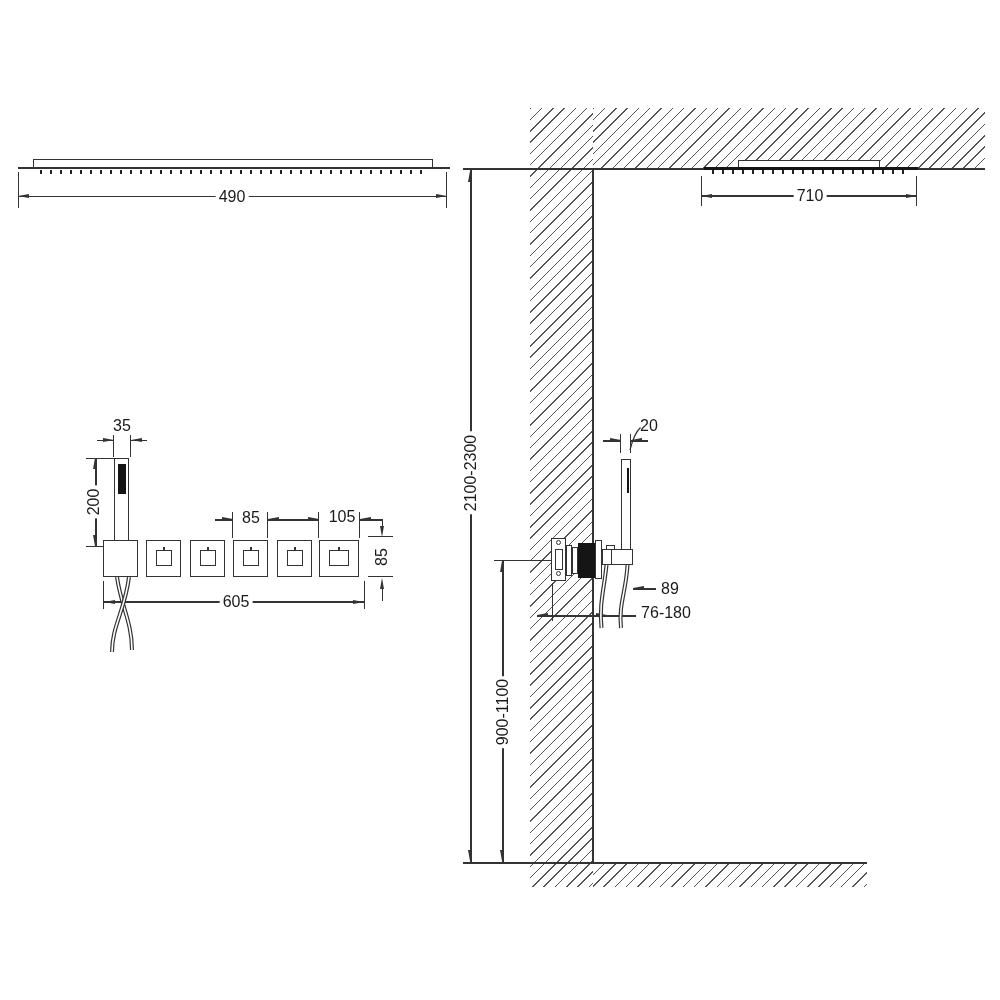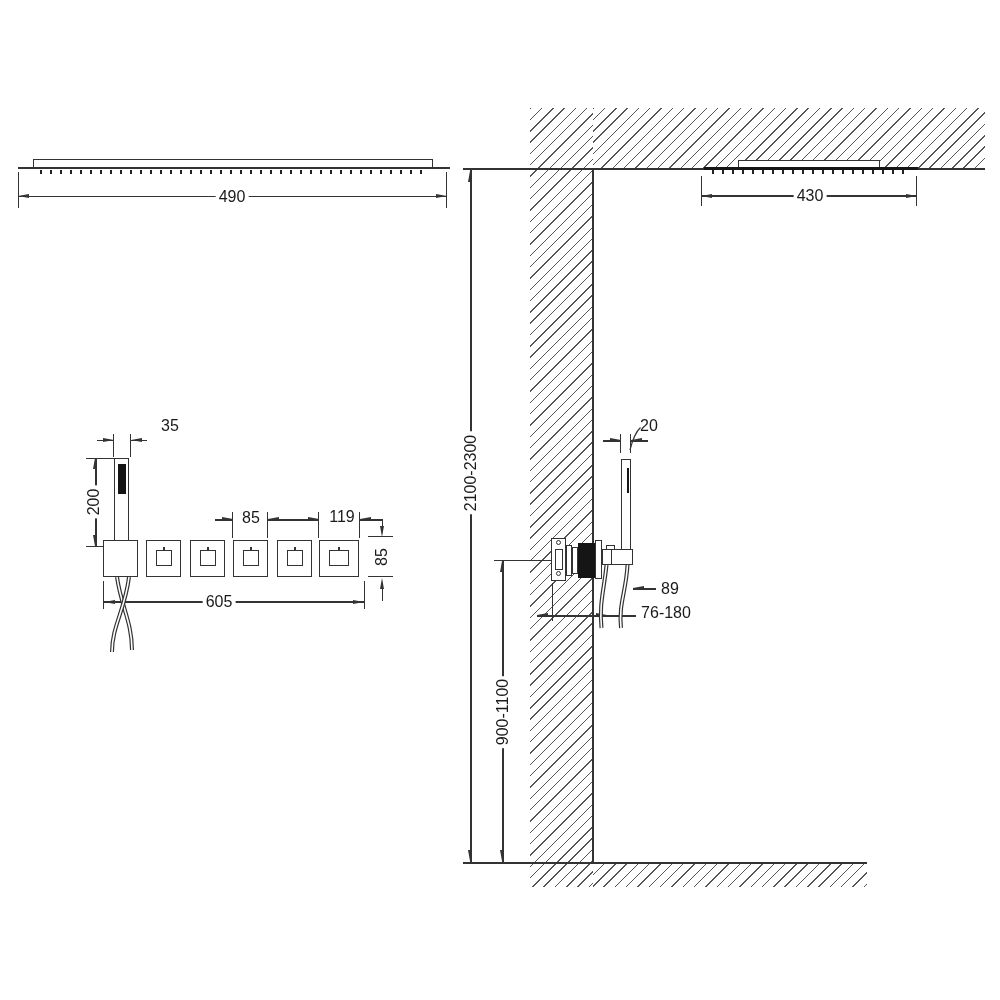--- a/index.html
+++ b/index.html
@@ -43,21 +43,21 @@
     <div class="fill" style="left:117.5px;top:464px;width:8px;height:30px;"></div>
     <div class="thin" style="left:115.5px;top:548px;width:12px;height:9px;"></div>
     <div class="thin" style="left:112px;top:557px;width:19px;height:13px;"></div>
 
     <div class="ln" style="left:113px;top:434px;width:1px;height:23px;"></div>
     <div class="ln" style="left:130px;top:434px;width:1px;height:23px;"></div>
     <div class="ln" style="left:97px;top:440.3px;width:16px;height:1.2px;"></div>
     <div class="ar ar-r" style="left:102.5px;top:438.4px;"></div>
     <div class="ln" style="left:131px;top:440.3px;width:16px;height:1.2px;"></div>
     <div class="ar ar-l" style="left:130.5px;top:438.4px;"></div>
-    <div class="dim" style="left:122px;top:426px;margin-left:48px;">35</div>
+    <div class="dim" style="left:122px;top:426px;">35</div>
 
     <div class="ln" style="left:86px;top:457.6px;width:28px;height:1px;"></div>
     <div class="ln" style="left:86px;top:545.6px;width:18px;height:1px;"></div>
     <div class="ln" style="left:95.4px;top:458px;width:1.3px;height:88px;"></div>
     <div class="ar ar-u" style="left:93.4px;top:458px;"></div>
     <div class="ar ar-d" style="left:93.4px;top:535px;"></div>
     <div class="dim rot" style="left:94px;top:502px;">200</div>
 
     <div class="bx" style="left:103px;top:540px;width:35px;height:37px;"></div>
     <div class="bx" style="left:146px;top:540px;width:35px;height:37px;"></div>
@@ -81,57 +81,57 @@
     <div class="ln" style="left:318.4px;top:512px;width:1px;height:26px;"></div>
     <div class="ln" style="left:359.4px;top:512px;width:1px;height:26px;"></div>
     <div class="ln" style="left:215px;top:519.4px;width:17px;height:1.2px;"></div>
     <div class="ar ar-r" style="left:222px;top:517.4px;"></div>
     <div class="ln" style="left:268px;top:519.4px;width:51px;height:1.2px;"></div>
     <div class="ar ar-l" style="left:268px;top:517.4px;"></div>
     <div class="ar ar-r" style="left:308px;top:517.4px;"></div>
     <div class="ln" style="left:360px;top:519.4px;width:23px;height:1.2px;"></div>
     <div class="ar ar-l" style="left:360px;top:517.4px;"></div>
     <div class="dim" style="left:251px;top:518px;">85</div>
-    <div class="dim" style="left:342px;top:517px;">119</div>
+    <div class="dim" style="left:342px;top:517px;">105</div>
 
     <div class="ln" style="left:382.3px;top:519.4px;width:1.2px;height:8px;"></div>
     <div class="ar ar-d" style="left:380.4px;top:526px;"></div>
     <div class="ln" style="left:368px;top:535.8px;width:25px;height:1px;"></div>
     <div class="ln" style="left:368px;top:576.3px;width:25px;height:1px;"></div>
     <div class="ar ar-u" style="left:380.4px;top:577.5px;"></div>
     <div class="ln" style="left:382.3px;top:587px;width:1.2px;height:14px;"></div>
     <div class="dim rot" style="left:382px;top:557px;">85</div>
 
     <div class="ln" style="left:103.4px;top:581px;width:1px;height:28px;"></div>
     <div class="ln" style="left:363.8px;top:581px;width:1px;height:28px;"></div>
     <div class="ln" style="left:104px;top:601.4px;width:260px;height:1.3px;"></div>
     <div class="ar ar-l" style="left:104px;top:599.7px;"></div>
     <div class="ar ar-r" style="left:353px;top:599.7px;"></div>
-    <div class="dim" style="left:219px;top:602px;">605</div>
+    <div class="dim" style="left:236px;top:602px;">605</div>
   </div>
 
   <div>
 
     <div class="hatch" style="left:530px;top:108px;width:63px;height:779px;"></div>
     <div class="hatch" style="left:593px;top:108px;width:392px;height:61px;"></div>
     <div class="hatch" style="left:593px;top:863px;width:274px;height:24px;"></div>
     <div class="ln" style="left:463px;top:168px;width:522px;height:2px;"></div>
     <div class="ln" style="left:592px;top:170px;width:2px;height:693px;"></div>
     <div class="ln" style="left:463px;top:862px;width:404px;height:2px;"></div>
 
     <div class="thin" style="left:738px;top:160px;width:142px;height:8.5px;"></div>
     <div class="fill" style="left:704px;top:167.2px;width:214px;height:2.8px;"></div>
     <div class="noz" style="left:712px;top:170px;width:196px;"></div>
 
     <div class="ln" style="left:701px;top:176px;width:1px;height:30px;"></div>
     <div class="ln" style="left:916.4px;top:176px;width:1px;height:30px;"></div>
     <div class="ln" style="left:701px;top:195.4px;width:216px;height:1.3px;"></div>
     <div class="ar ar-l" style="left:701px;top:193.7px;"></div>
     <div class="ar ar-r" style="left:906px;top:193.7px;"></div>
-    <div class="dim" style="left:810px;top:196px;">430</div>
+    <div class="dim" style="left:810px;top:196px;">710</div>
 
     <div class="ln" style="left:470.4px;top:170px;width:1.3px;height:692px;"></div>
     <div class="ar ar-u" style="left:468.4px;top:171px;"></div>
     <div class="ar ar-d" style="left:468.4px;top:850px;"></div>
     <div class="dim rot" style="left:471px;top:473px;">2100-2300</div>
 
     <div class="ln" style="left:494px;top:559.5px;width:64px;height:1px;"></div>
     <div class="ln" style="left:502.4px;top:560px;width:1.3px;height:302px;"></div>
     <div class="ar ar-u" style="left:500.4px;top:561px;"></div>
     <div class="ar ar-d" style="left:500.4px;top:850px;"></div>

